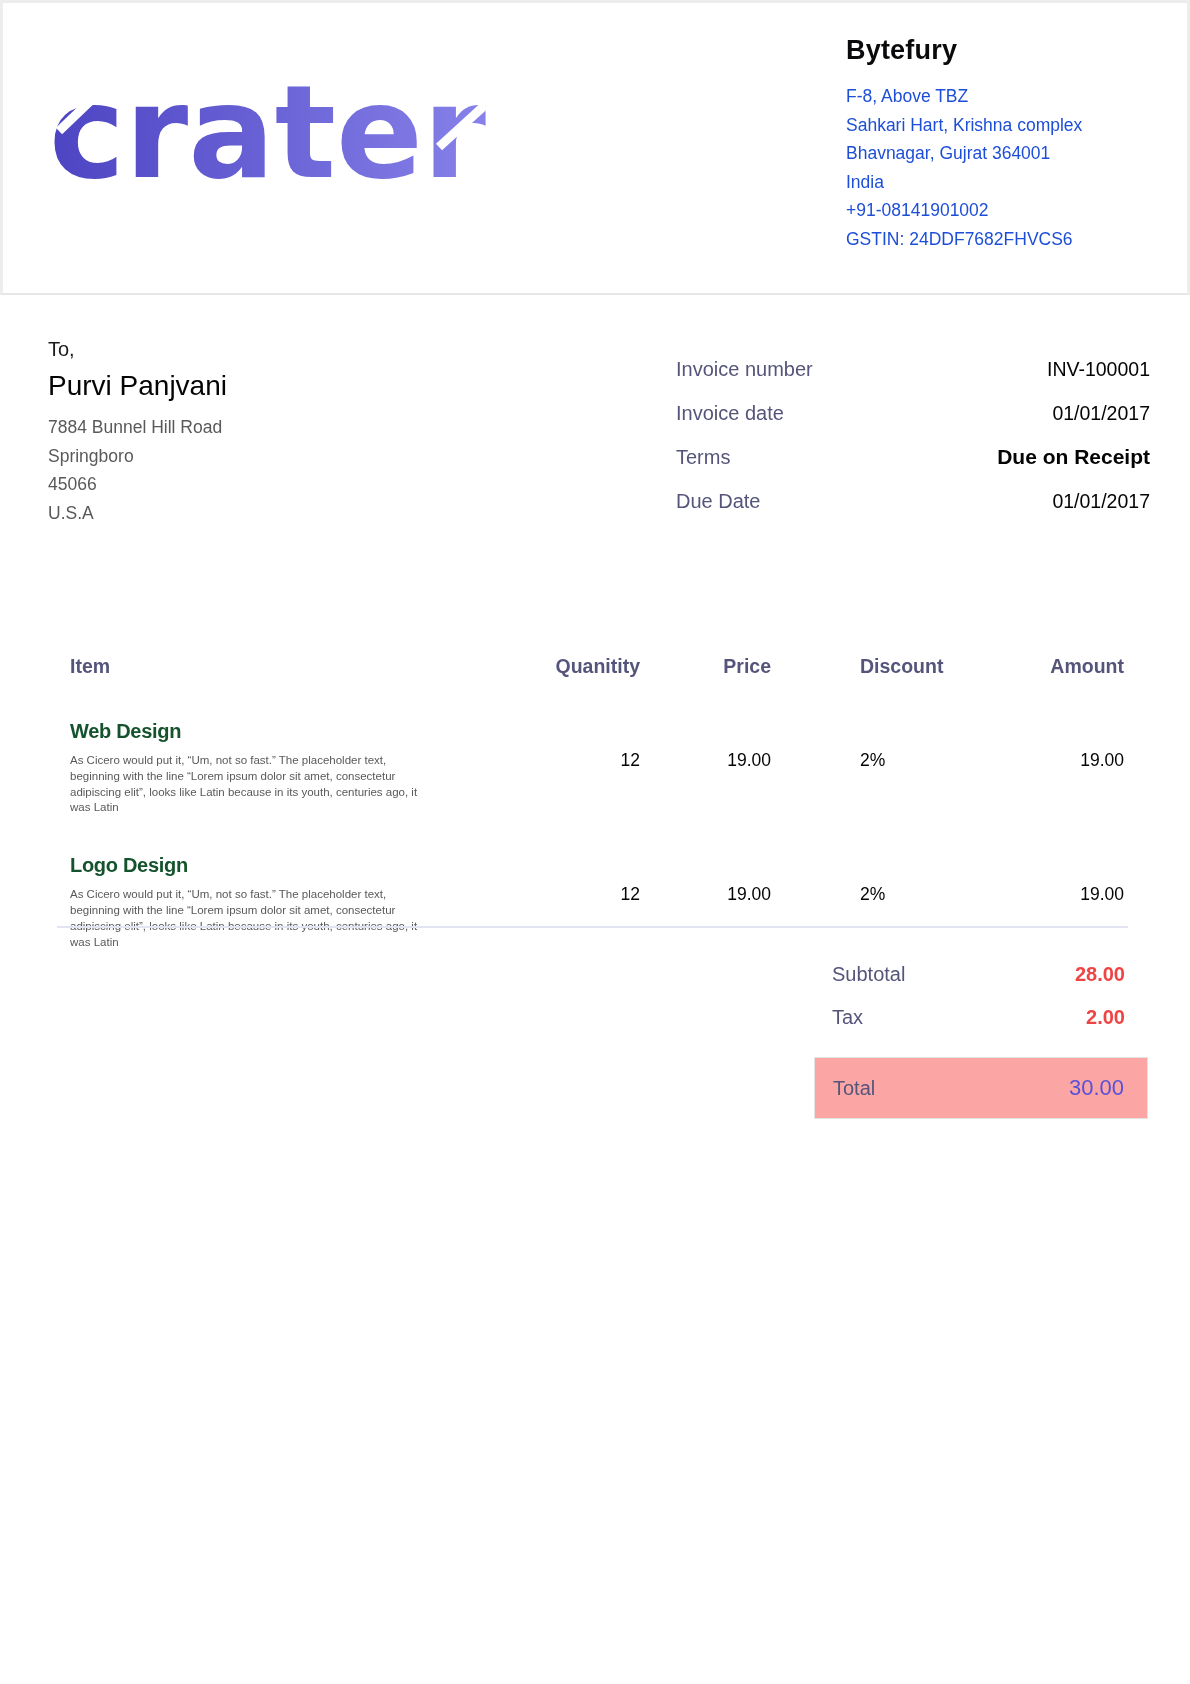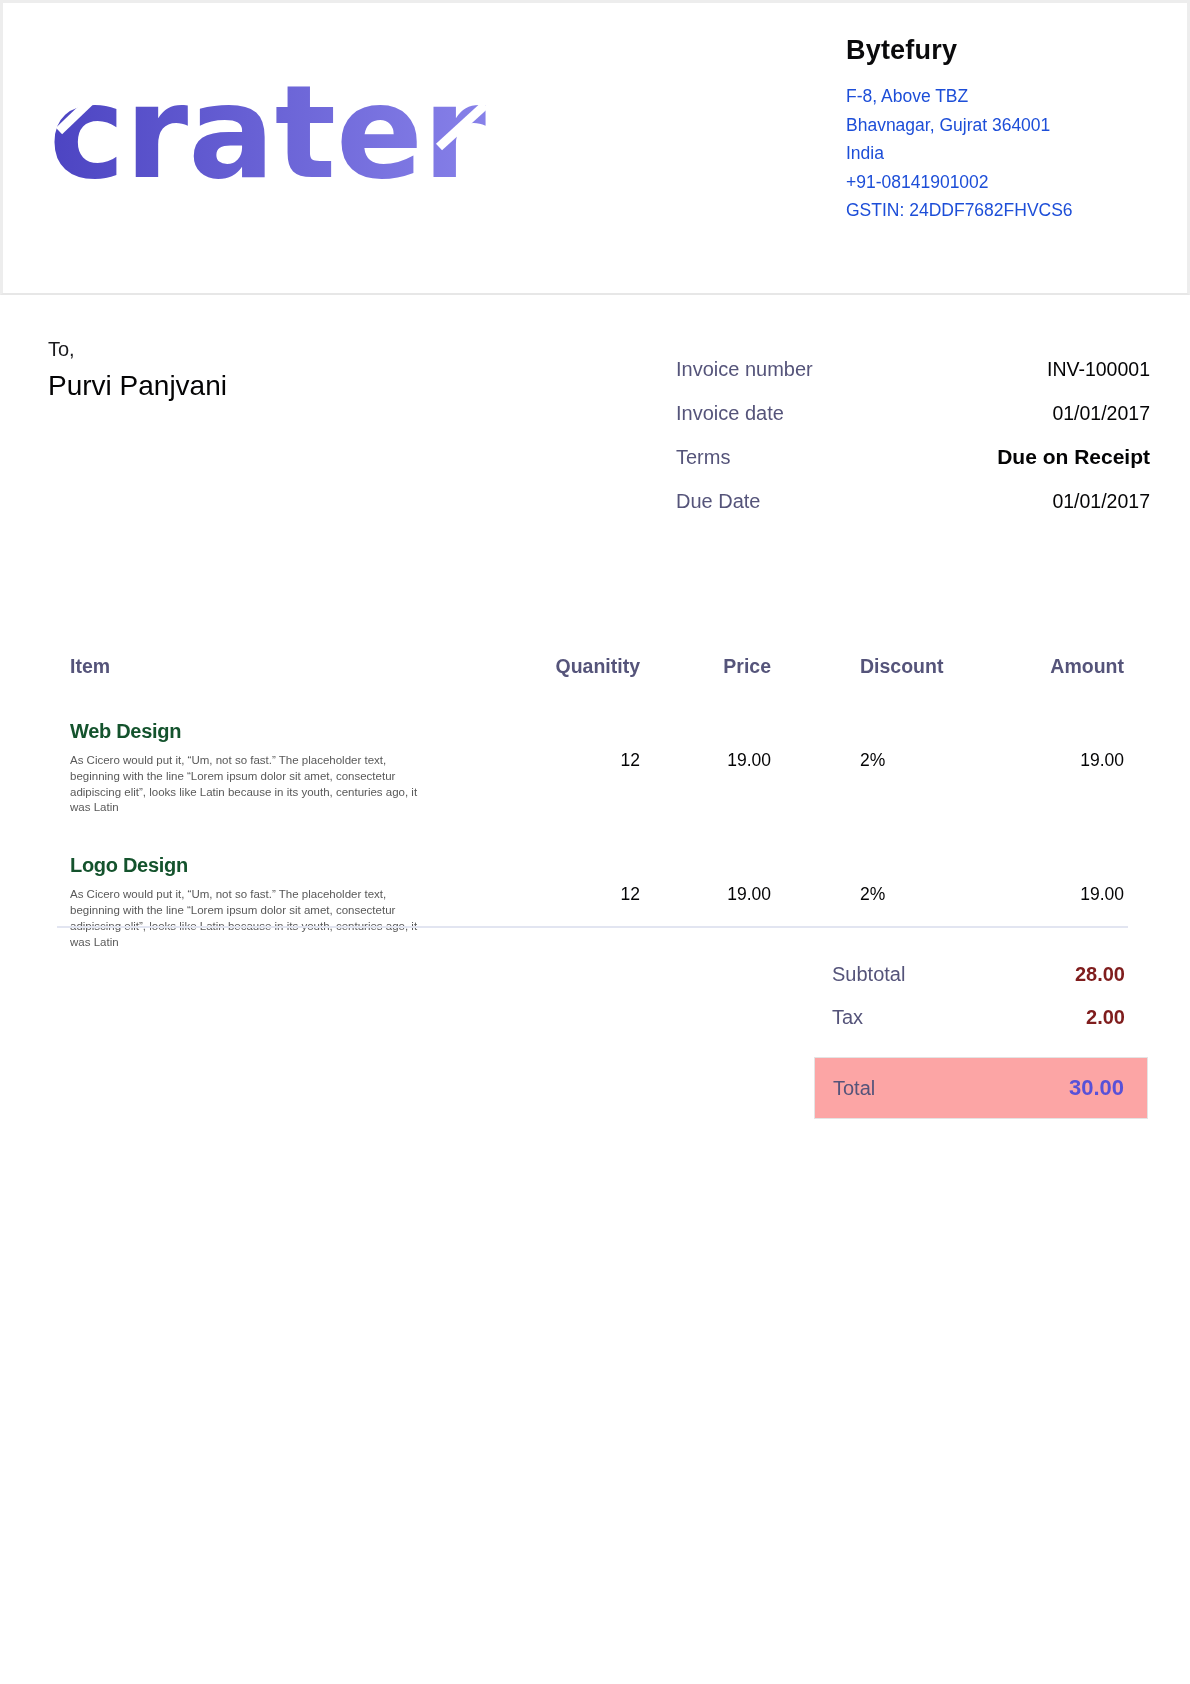--- a/index.html
+++ b/index.html
@@ -45,28 +45,28 @@
   td.c-item { padding:18px 40px 20px 13px; vertical-align:top; }
   td.num { font-size:17.5px; font-weight:500; color:#040405; vertical-align:top; padding-top:48px; }
   .item-name { font-size:20px; font-weight:600; letter-spacing:-0.3px; color:#14532d; margin-bottom:10px; }
   .item-desc { font-size:11.5px; line-height:15.8px; color:#595959; max-width:428px; }
 
   
   .divider { position:absolute; left:57px; top:926px; width:1071px; height:2px; background:#e2e5f1; }
   .totals { position:absolute; left:814px; top:963px; width:334px; }
   .t-row { display:flex; justify-content:space-between; align-items:baseline; padding:0 23px 0 18px; margin-bottom:20px; }
   .t-label { font-size:20px; color:#55547a; }
-  .t-value { font-size:20px; font-weight:600; color:#7f1d1d; }
+  .t-value { font-size:20px; font-weight:600; color:#ef4444; }
   .total-box {
     margin-top:28px; border:1px solid #e4e4e4; background:#fca5a5;
     display:flex; justify-content:space-between; align-items:center;
     padding:17px 23px 17px 18px;
   }
   .total-label { font-size:20px; color:#55547a; }
-  .total-value { font-size:22px; font-weight:700; color:#5851d8; }
+  .total-value { font-size:22px; font-weight:400; color:#5851d8; }
 </style>
 </head>
 <body>
 
 <div class="header">
   <div class="logo">
     <svg width="437" height="140" viewBox="0 0 437 140">
       <defs>
         <linearGradient id="logoGrad" x1="0%" y1="0%" x2="100%" y2="0%">
           <stop offset="0%" stop-color="#4c44c2"></stop>
@@ -75,30 +75,37 @@
       </defs>
       <text x="0" y="112" font-size="128" font-weight="bold" font-family="'DejaVu Sans','Liberation Sans',sans-serif" textLength="437" lengthAdjust="spacingAndGlyphs" fill="url(#logoGrad)">crater</text>
       <line x1="10" y1="66" x2="58" y2="20" stroke="#ffffff" stroke-width="9"></line>
       <line x1="390" y1="82" x2="436" y2="40" stroke="#ffffff" stroke-width="9"></line>
     </svg>
   </div>
 
   <div class="company">
     <div class="company-name">Bytefury</div>
     <div class="company-line">F-8, Above TBZ</div>
+    <div class="company-line">Sahkari Hart, Krishna complex</div>
     <div class="company-line">Bhavnagar, Gujrat 364001</div>
     <div class="company-line">India</div>
     <div class="company-line">+91-08141901002</div>
     <div class="company-line">GSTIN: 24DDF7682FHVCS6</div>
   </div>
 </div>
 
 <div class="bill-to">
   <div class="to-label">To,</div>
   <div class="cust-name">Purvi Panjvani</div>
+  <div class="cust-address">
+    <div class="cust-line">7884 Bunnel Hill Road</div>
+    <div class="cust-line">Springboro</div>
+    <div class="cust-line">45066</div>
+    <div class="cust-line">U.S.A</div>
+  </div>
 </div>
 
 <div class="meta">
   <div class="meta-row">
     <span class="meta-label">Invoice number</span>
     <span class="meta-value">INV-100001</span>
   </div>
   <div class="meta-row">
     <span class="meta-label">Invoice date</span>
     <span class="meta-value">01/01/2017</span>

